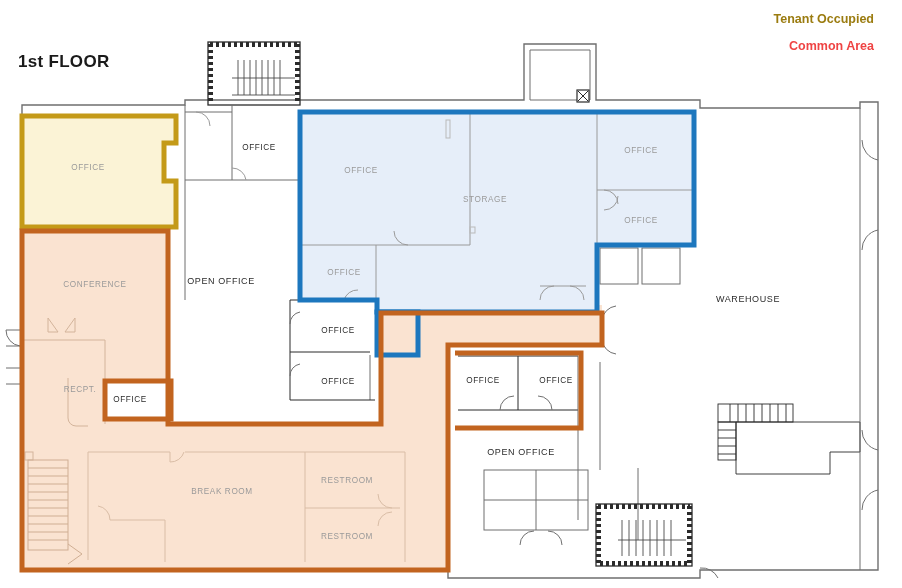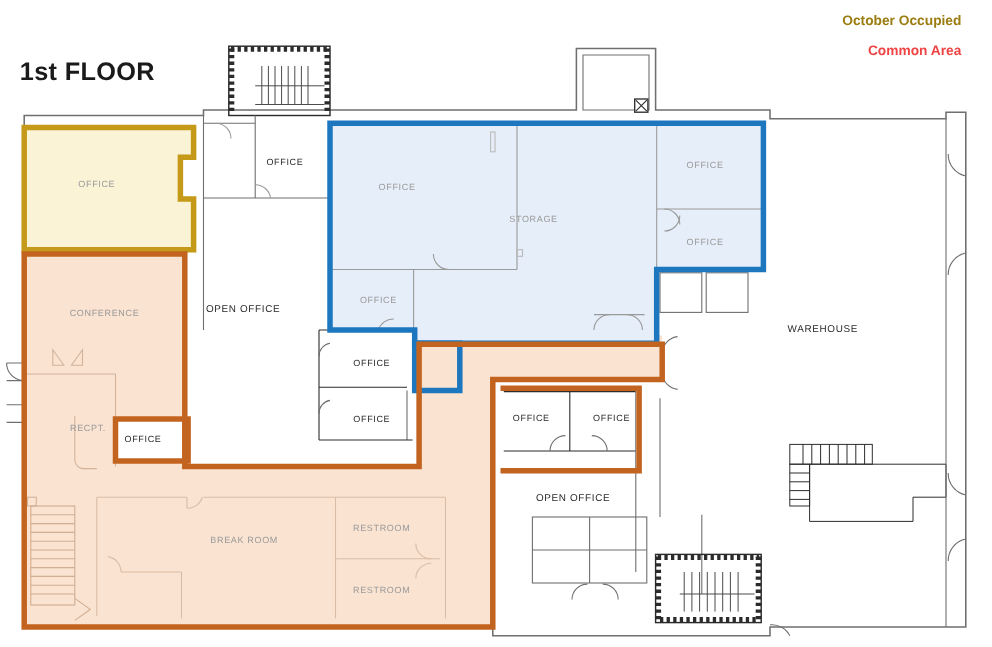--- a/index.html
+++ b/index.html
@@ -1,21 +1,21 @@
 <!DOCTYPE html>
 <html><head>
 <meta charset="utf-8">
 <style>
   html,body{margin:0;padding:0;background:#ffffff;}
   body{width:902px;height:588px;overflow:hidden;font-family:"Liberation Sans",sans-serif;}
   #page{position:relative;width:902px;height:588px;background:#fff;}
 
   #title{
     position:absolute;left:18px;top:52px;
-    font-size:23px;font-weight:bold;color:#1a1a1a;letter-spacing:.3px;text-align:right;
+    font-size:17px;font-weight:bold;color:#1a1a1a;letter-spacing:.3px;text-align:right;
   }
 
   #legend{position:absolute;right:28px;top:6px;text-align:right;}
   .legend-row{font-size:12.5px;font-weight:bold;line-height:27px;white-space:nowrap;}
   .lg-blue{color:#1C6FB5;}
   .lg-gold{color:#9B7C10;}
   .lg-orange{color:#ef4444;}
 
   svg{position:absolute;left:0;top:0;}
 
@@ -27,21 +27,21 @@
   .rm-label.big{font-size:9px;}
 </style>
 </head>
 <body>
 
 <div id="page">
 
   <div id="title">1st FLOOR</div>
 
   <div id="legend">
-    <div class="legend-row lg-gold">October Occupied</div>
+    <div class="legend-row lg-gold">Tenant Occupied</div>
     <div class="legend-row lg-orange">Common Area</div>
   </div>
 
   <svg width="902" height="588" viewBox="0 0 902 588">
 
     <g>
 
       <path d="M22,116 L176,116 L176,143 L164,143 L164,181 L176,181 L176,227 L22,227 Z" fill="#FBF3D6"></path>
 
       <path d="M300,112 L694,112 L694,245 L597,245 L597,312 L375,312 L375,300 L300,300 Z" fill="#E6EEF9"></path>

